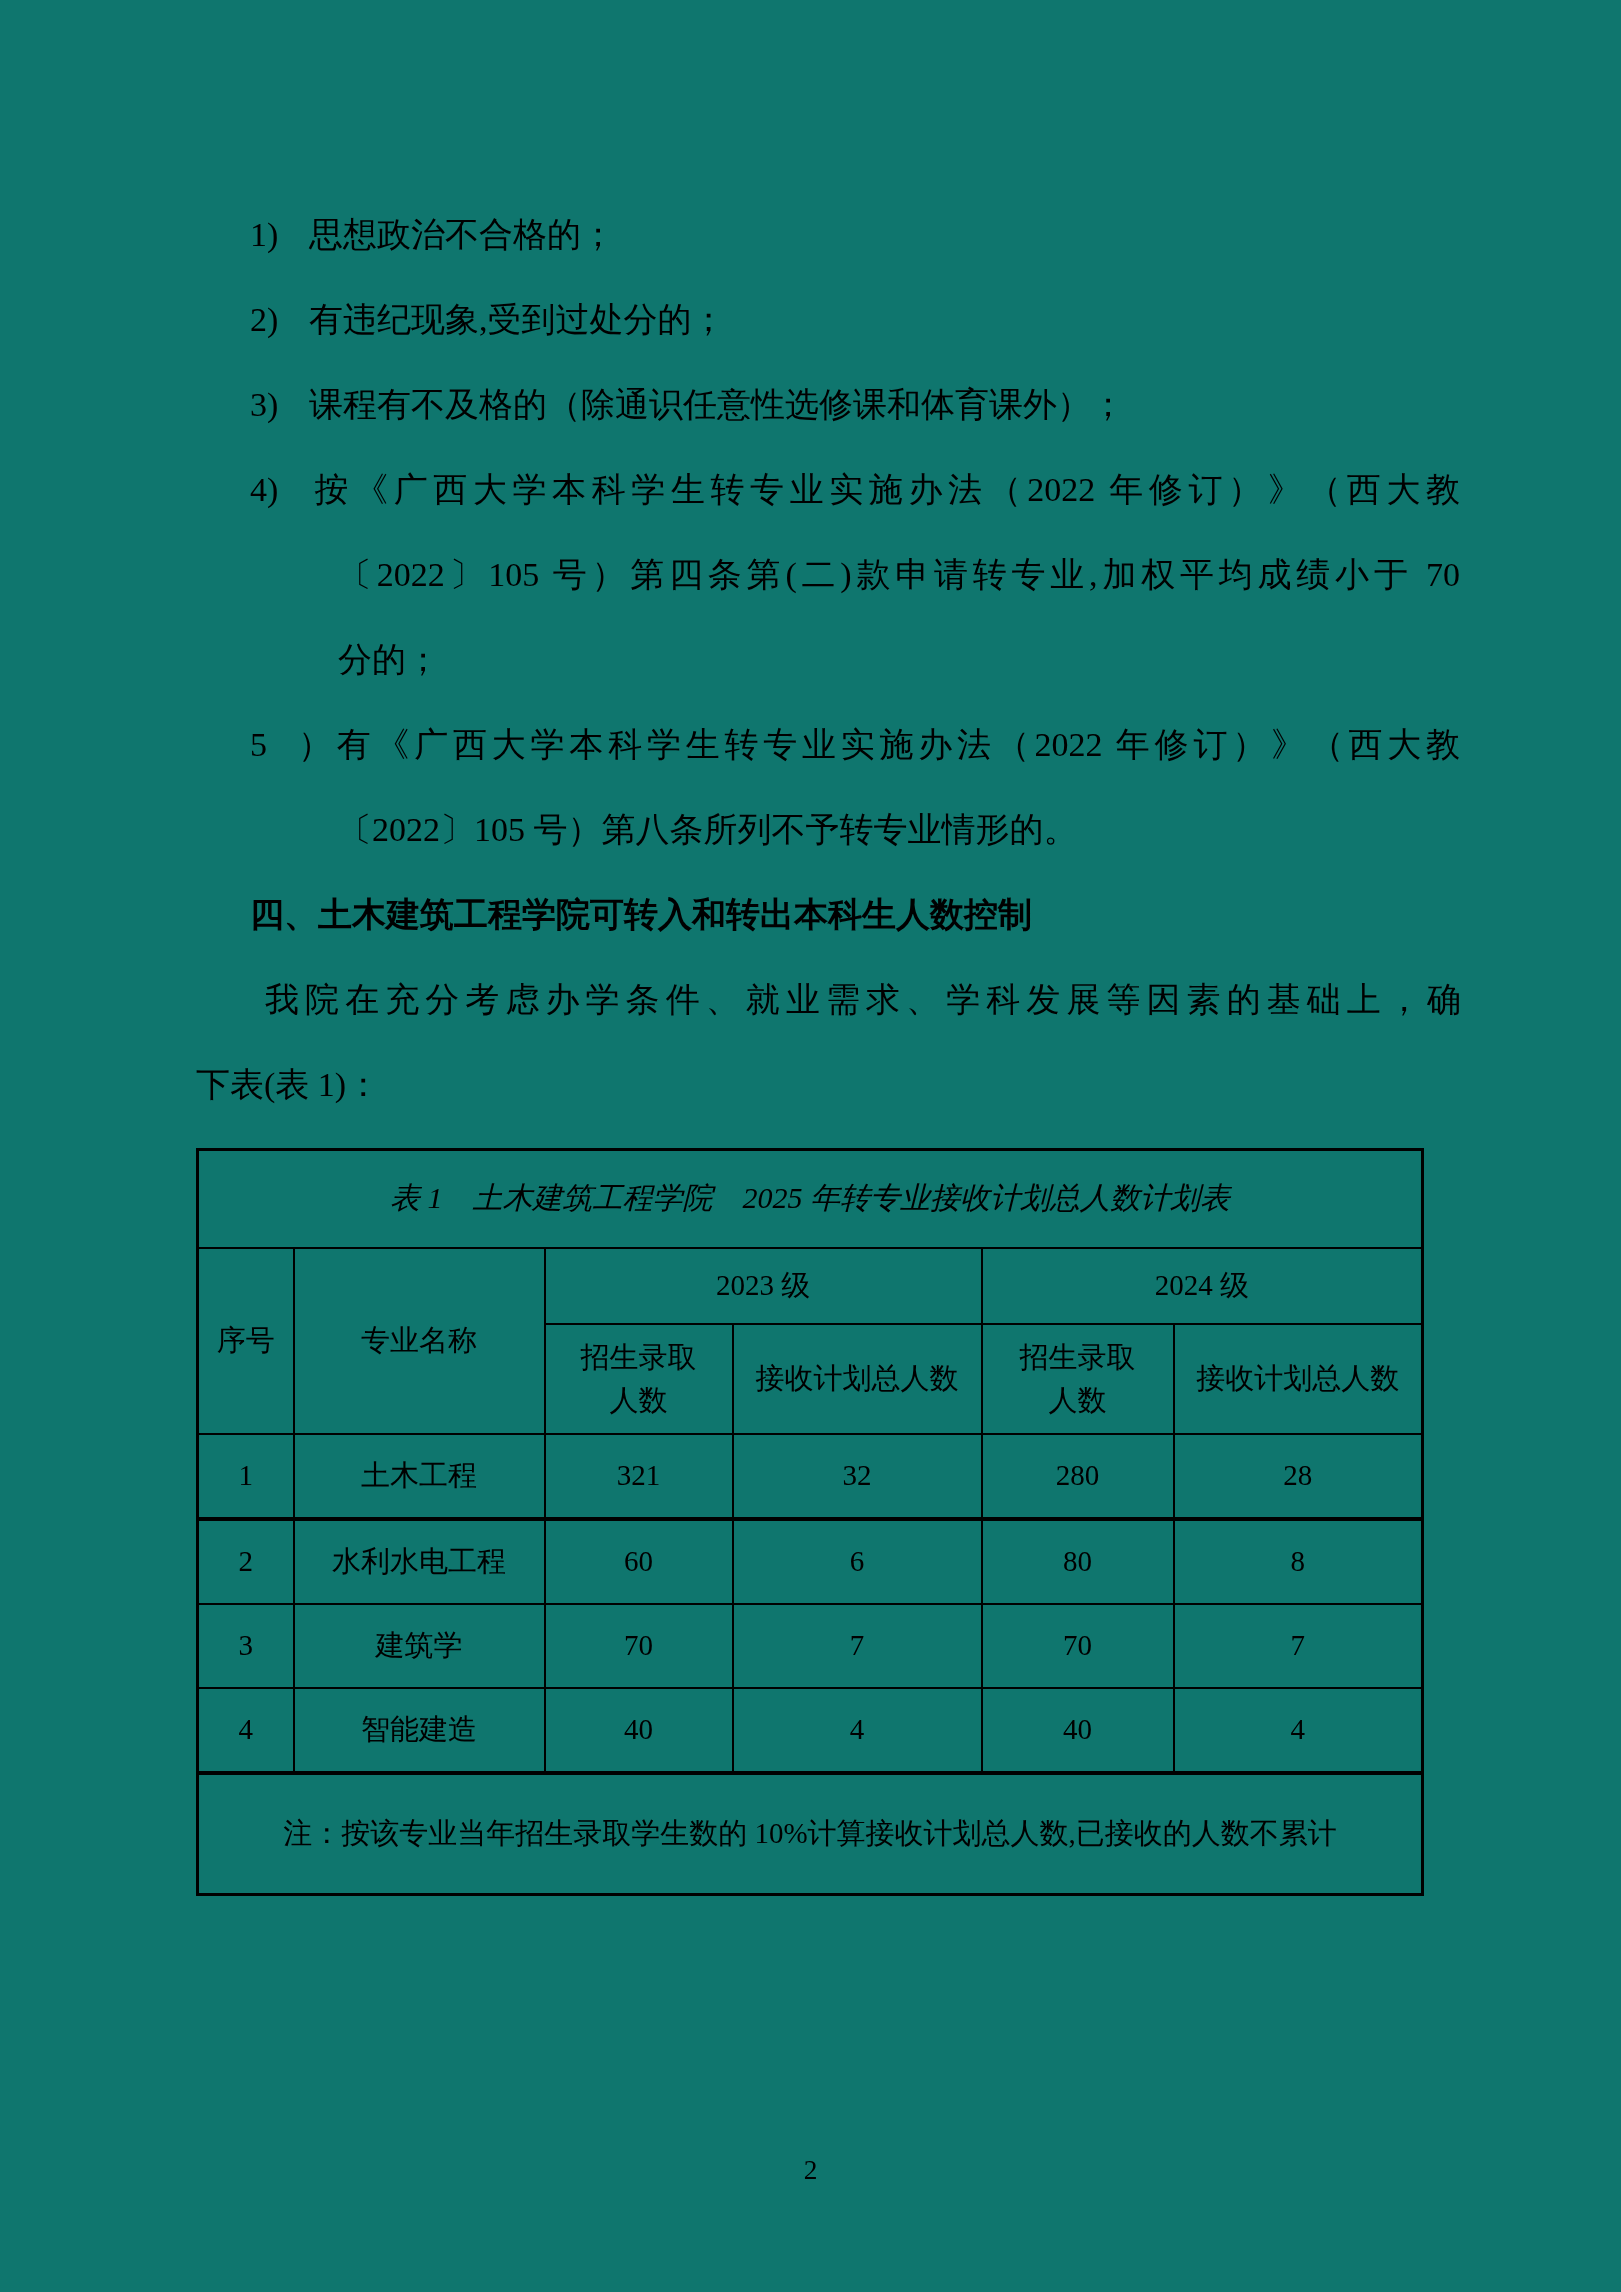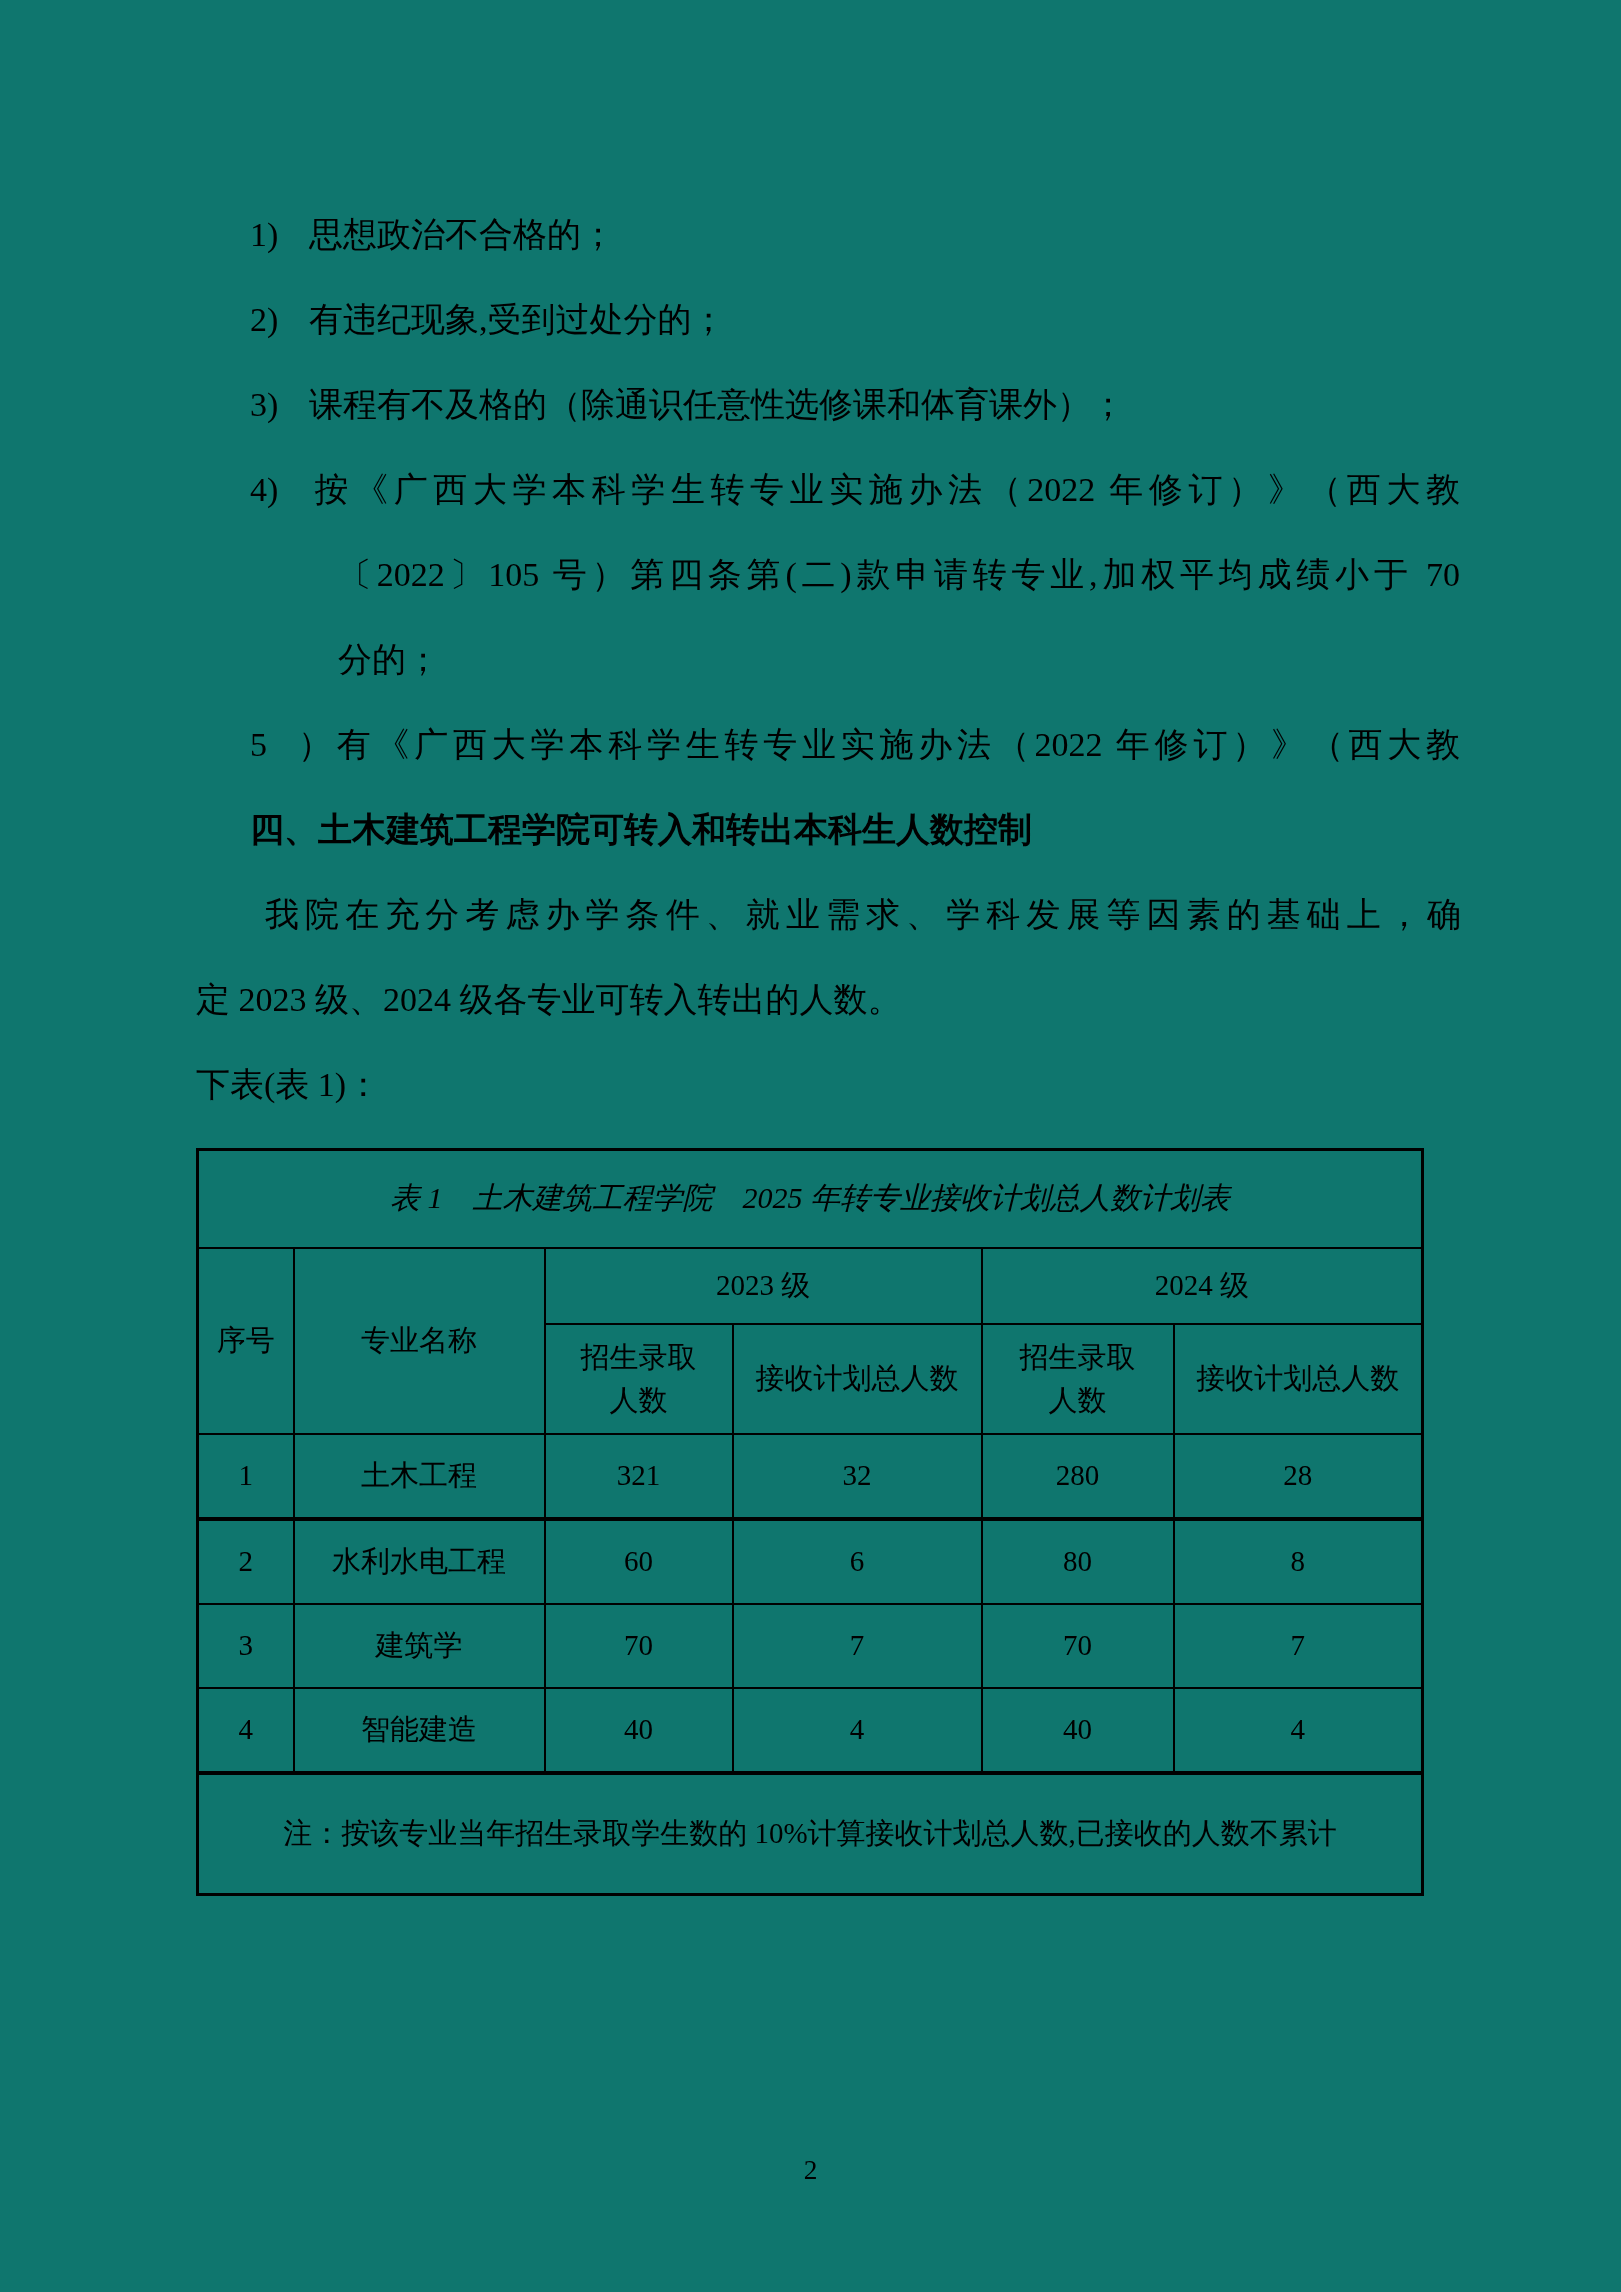--- a/index.html
+++ b/index.html
@@ -95,25 +95,25 @@
 
     <div class="tl ml-list"><span class="num">2)</span><span>有违纪现象,受到过处分的；</span></div>
 
     <div class="tl ml-list"><span class="num">3)</span><span>课程有不及格的（除通识任意性选修课和体育课外）；</span></div>
 
     <div class="tl ml-list just"><span class="num">4)</span><span>按《广西大学本科学生转专业实施办法（2022 年修订）》（西大教</span></div>
     <div class="tl ml-cont just">〔2022〕105 号）第四条第(二)款申请转专业,加权平均成绩小于 70</div>
     <div class="tl ml-cont">分的；</div>
 
     <div class="tl ml-list just"><span class="num wide">5）</span><span>有《广西大学本科学生转专业实施办法（2022 年修订）》（西大教</span></div>
+    <div class="tl ml-cont">〔2022〕105 号）第八条所列不予转专业情形的。</div>
 
     <div class="tl ml-list heading">四、土木建筑工程学院可转入和转出本科生人数控制</div>
 
     <div class="tl ml-ind just">我院在充分考虑办学条件、就业需求、学科发展等因素的基础上，确</div>
-    <div class="tl ml-para">定 2023 级、2024 级各专业可转入转出的人数。</div>
 
     <div class="tl ml-para">下表(表 1)：</div>
 
   </div>
 
   <table class="tbl">
     <colgroup>
       <col style="width:96px">
       <col style="width:251px">
       <col style="width:188px">

